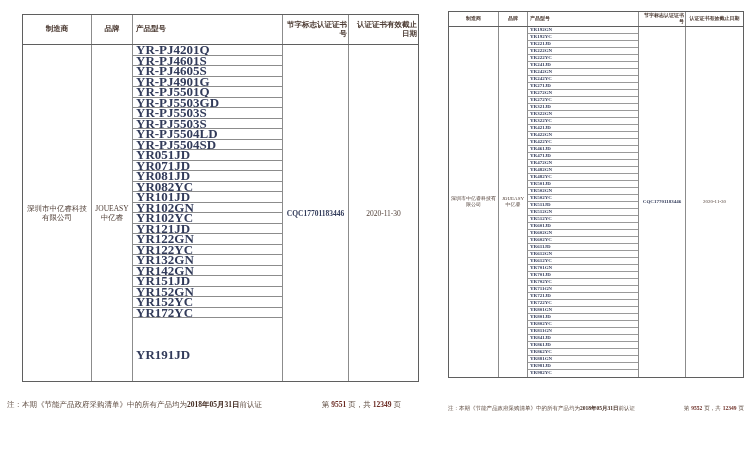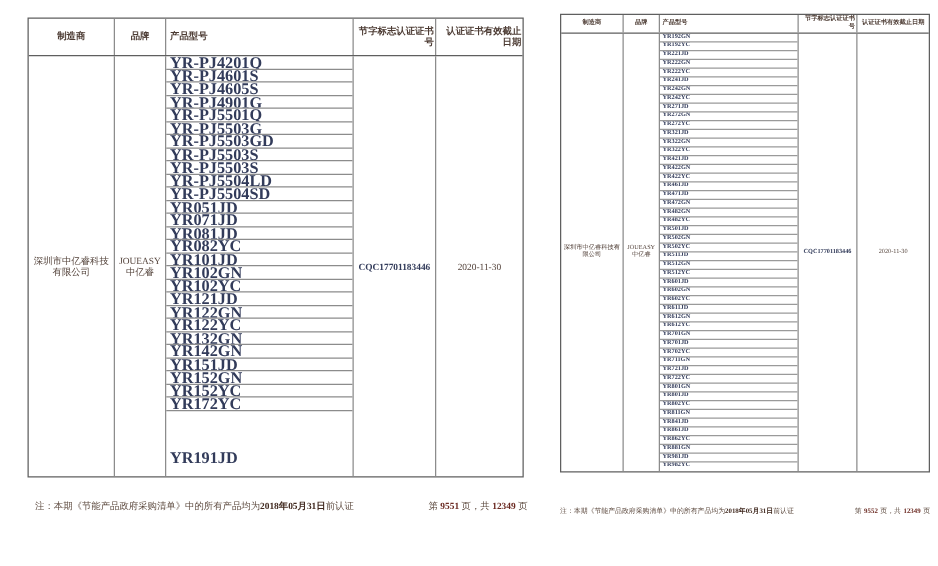--- a/index.html
+++ b/index.html
@@ -32,21 +32,21 @@
   #tbl-left .body-row{height:336px;}
   .lc1{width:69px;} .lc2{width:41px;} .lc3{width:150px;} .lc4{width:66px;} .lc5{width:69px;flex:1;}
 
   
   #tbl-right{left:448px;top:11px;width:296px;height:367px;font-size:5px;}
   #tbl-right .hdr-row{height:15px;}
   #tbl-right .body-row{height:350px;}
   .rc1{width:50px;} .rc2{width:29px;} .rc3{width:111px;} .rc4{width:47px;} .rc5{width:57px;flex:1;}
 
   .footer{position:absolute;display:flex;justify-content:space-between;align-items:baseline;color:#5d4a3f;}
-  #footer-left{left:28px;top:400px;width:395px;font-size:7.5px;}
+  #footer-left{left:7px;top:400px;width:395px;font-size:7.5px;}
   #footer-right{left:448px;top:405px;width:297px;font-size:5.5px;}
   .f-date{font-weight:bold;color:#40291f;}
   .f-num{font-weight:bold;color:#6b2a22;}
   .pageinfo span{margin:0 1px;}
 </style>
 </head>
 <body>
 
 <div class="page-table" id="tbl-left">
   <div class="hdr-row">
@@ -58,21 +58,20 @@
   </div>
   <div class="body-row">
     <div class="merge-cell lc1">深圳市中亿睿科技有限公司</div>
     <div class="merge-cell lc2">JOUEASY 中亿睿</div>
     <div class="model-col lc3">
         <div class="model-row-left">YR-PJ4201Q</div>
         <div class="model-row-left">YR-PJ4601S</div>
         <div class="model-row-left">YR-PJ4605S</div>
         <div class="model-row-left">YR-PJ4901G</div>
         <div class="model-row-left">YR-PJ5501Q</div>
-        <div class="model-row-left">YR-PJ5503G</div>
         <div class="model-row-left">YR-PJ5503GD</div>
         <div class="model-row-left">YR-PJ5503S</div>
         <div class="model-row-left">YR-PJ5503S</div>
         <div class="model-row-left">YR-PJ5504LD</div>
         <div class="model-row-left">YR-PJ5504SD</div>
         <div class="model-row-left">YR051JD</div>
         <div class="model-row-left">YR071JD</div>
         <div class="model-row-left">YR081JD</div>
         <div class="model-row-left">YR082YC</div>
         <div class="model-row-left">YR101JD</div>

